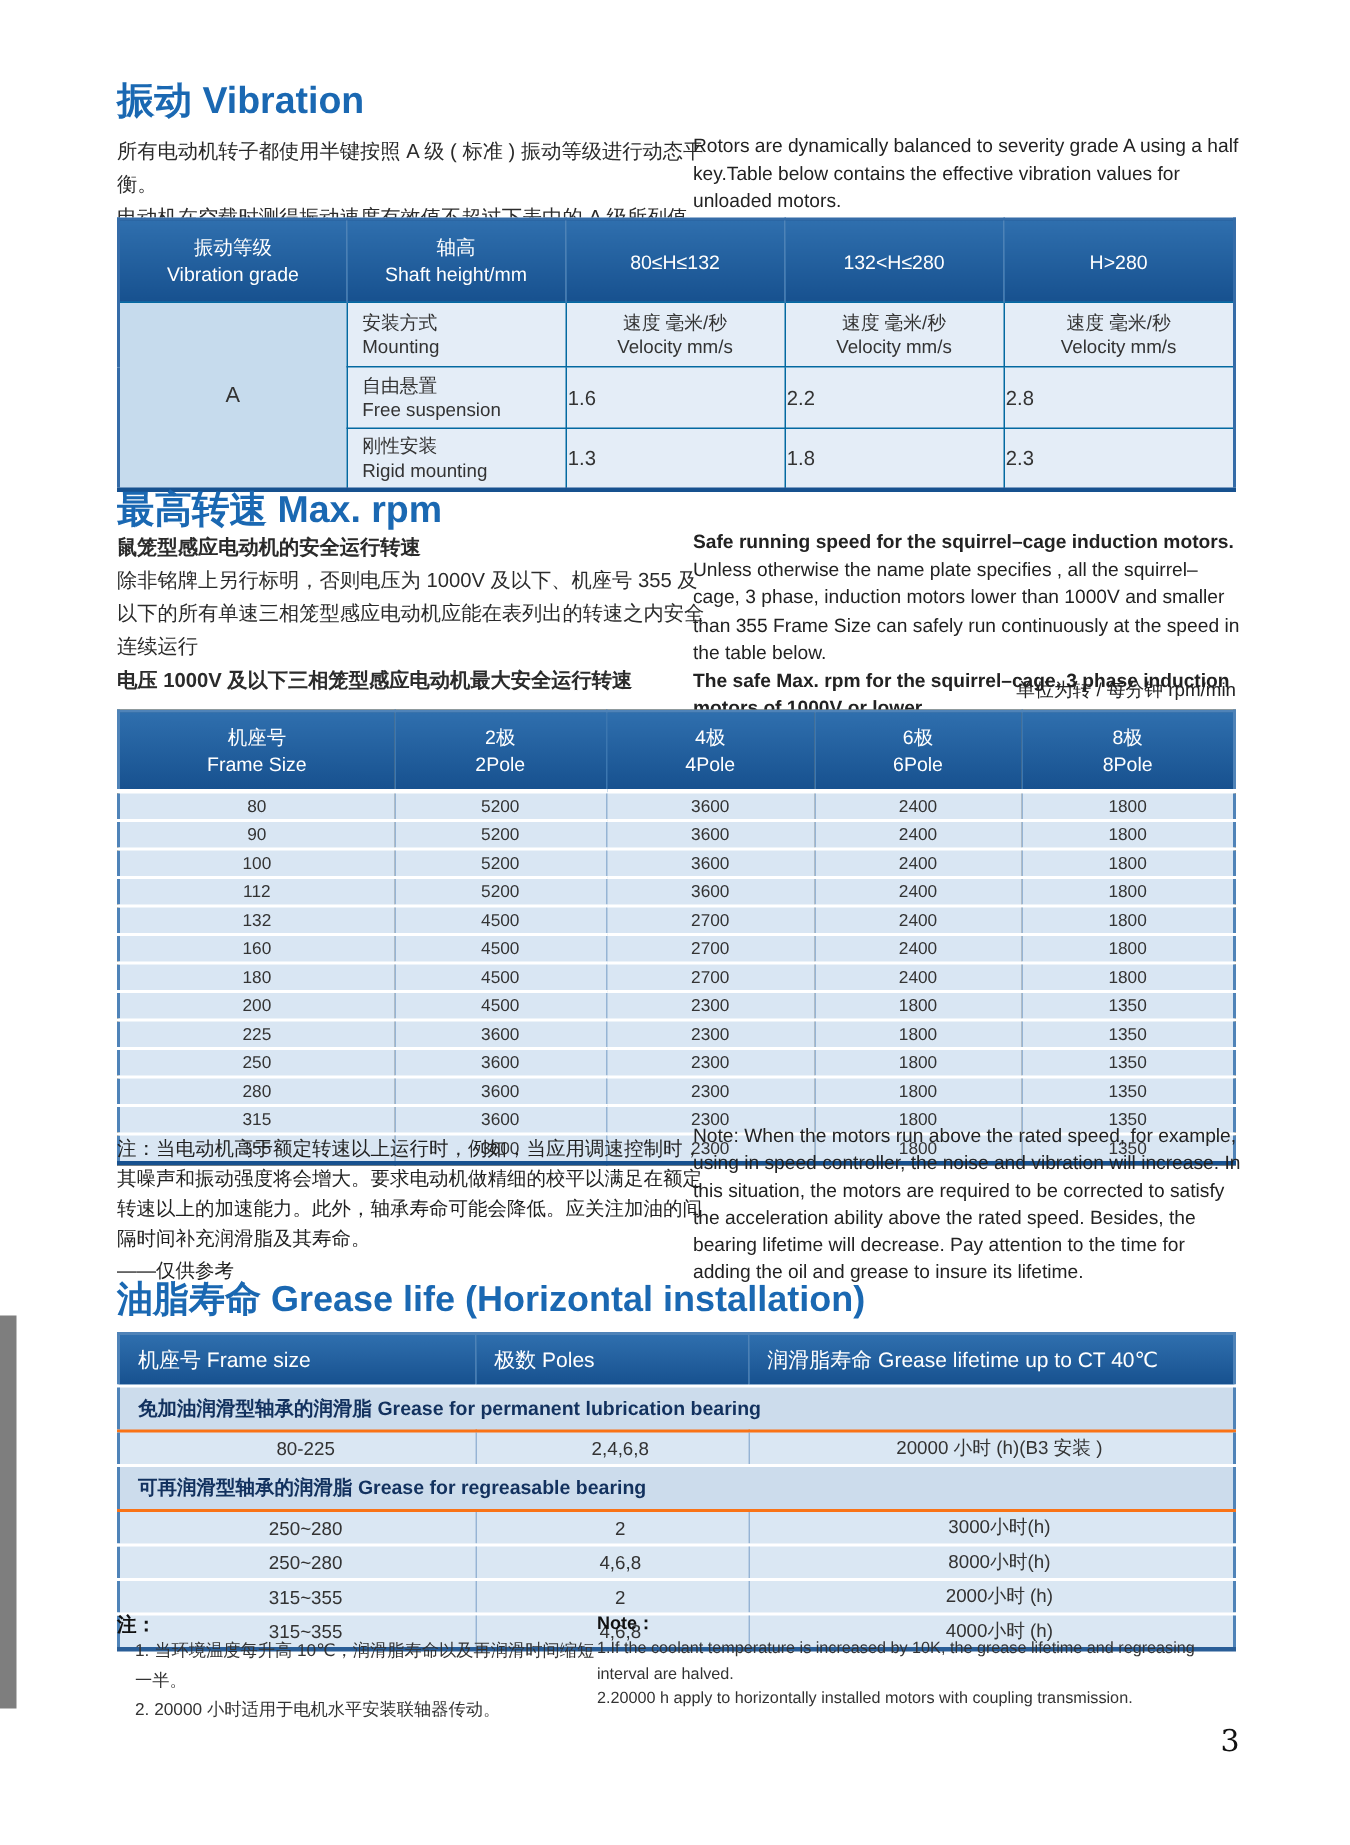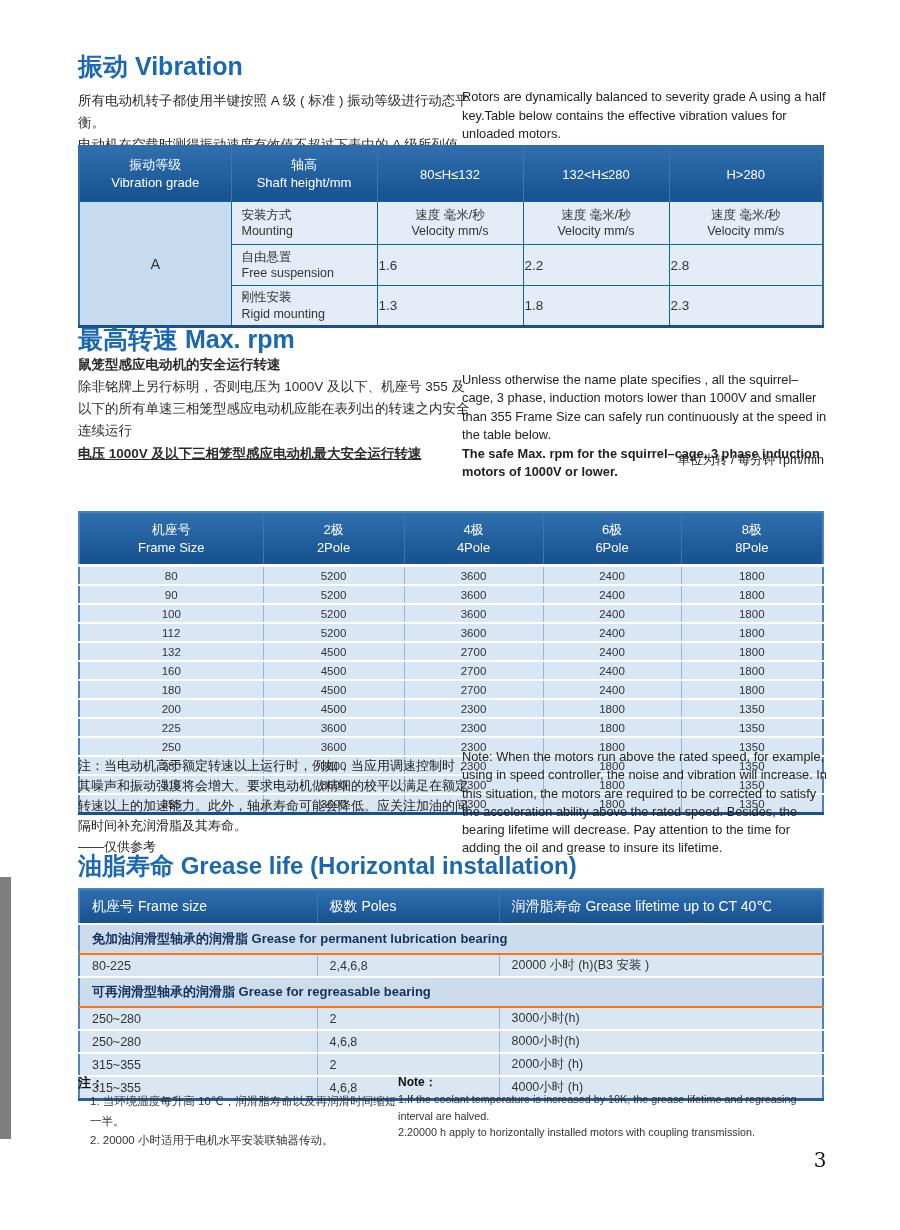--- a/index.html
+++ b/index.html
@@ -28,36 +28,36 @@
   #vib-table th{height:52px;font-size:13px;border-left:1px solid #3c77b0;}
   #vib-table td{border:1px solid #0369a1;font-size:12.5px;color:#333;background:#e4edf7;}
   #vib-table td.grade-cell{background:#c6dbed;text-align:center;font-size:14.5px;}
   #vib-table td.label-cell{padding:3px 10px;line-height:1.32;}
   #vib-table td.center-cell{text-align:center;line-height:1.32;}
   #vib-table td.value-cell{text-align:left;font-size:13.5px;}
   #vib-table tr.r1 td{height:36px;}
   #vib-table tr.r2 td{height:34px;}
   #vib-table tr.r3 td{height:33px;}
   
-  #rpm-table{width:744px;border:2px solid #4f83b8;border-bottom:3px solid #17518f;background:#a16207;margin-top:38px;}
+  #rpm-table{width:744px;border:2px solid #4f83b8;border-bottom:3px solid #17518f;background:#a16207;}
   #rpm-table th{height:49px;font-size:13px;border-left:1px solid #3c77b0;border-bottom:3px solid #fff;}
   #rpm-table td{
     height:15px;background:#d9e6f3;border-bottom:2px solid #ffffff;
     border-left:1px solid #96b4d4;font-size:11.5px;text-align:center;color:#333;
   }
   
   #grease-table{width:744px;border:2px solid #4f83b8;border-bottom:3px solid #2a5e97;background:#fff;padding-left:28px;}
   #grease-table th{height:33px;font-size:14px;text-align:left;padding:0 0 0 12px;border-left:1px solid #3c77b0;border-bottom:2px solid #fff;}
   #grease-table td.band-cell{
     background:#ccdcec;height:26px;font-weight:bold;color:#12315e;font-size:13px;
     padding-left:12px;border-bottom:2px solid #f97316;border-top:1px solid #ffffff;
   }
   #grease-table td.g-cell{
     background:#dae7f3;height:19px;font-size:12.5px;color:#333;
-    padding-left:12px;border-bottom:2px solid #ffffff;border-left:1px solid #96b4d4;text-align:left;
+    padding-left:12px;border-bottom:2px solid #ffffff;border-left:1px solid #96b4d4;text-align:center;
   }
   
   .note-zh{font-size:13px;line-height:1.55;color:#222;}
   .note-en{font-size:12.8px;line-height:1.43;color:#222;}
   .fnote-label{font-size:13px;font-weight:bold;color:#111;}
   .fnote-line-zh{font-size:11.5px;line-height:1.7;color:#333;padding-left:12px;}
   .fnote-line-en{font-size:10.8px;line-height:1.55;color:#333;}
   .unit-line{font-size:12.5px;color:#222;text-align:right;}
   
   #edge-tab{background:#7e7e7e;}
@@ -145,25 +145,25 @@
 </table>
 
 <div class="abs sec-title" style="left:78px;top:323px;">
   <span>最高转速</span>
   <span>Max. rpm</span>
 </div>
 
 <div class="abs" style="left:78px;top:354px;width:400px;">
   <div class="para-zh bold" style="font-size:13.5px;">鼠笼型感应电动机的安全运行转速</div>
   <div class="para-zh">除非铭牌上另行标明，否则电压为 1000V 及以下、机座号 355 及以下的所有单速三相笼型感应电动机应能在表列出的转速之内安全连续运行</div>
-  <div class="para-zh bold" style="margin-top:2px;text-decoration:underline;">电压 1000V 及以下三相笼型感应电动机最大安全运行转速</div>
+  <div class="para-zh bold" style="margin-top:2px;">电压 1000V 及以下三相笼型感应电动机最大安全运行转速</div>
 </div>
 
 <div class="abs para-en" style="left:462px;top:352px;width:366px;">
-  <br>
+  <span class="bold">Safe running speed for the squirrel–cage induction motors.</span><br>
   <span>Unless otherwise the name plate specifies , all the squirrel–cage, 3 phase, induction motors lower than 1000V and smaller than 355 Frame Size can safely run continuously at the speed in the table below.</span><br>
   <span class="bold">The safe Max. rpm for the squirrel–cage, 3 phase induction motors of 1000V or lower.</span>
 </div>
 
 <div class="abs unit-line" style="left:462px;top:452px;width:362px;">单位为转 / 每分钟 rpm/min</div>
 
 <table id="rpm-table" class="abs" style="left:78px;top:473px;">
   <colgroup>
     <col style="width:184px">
       <col style="width:141px">

